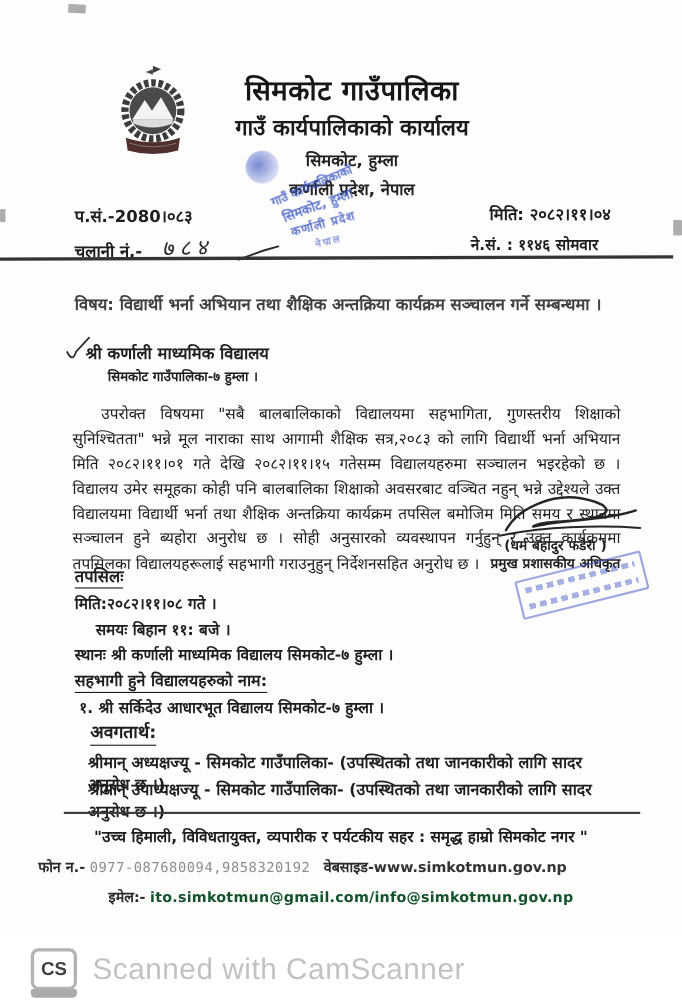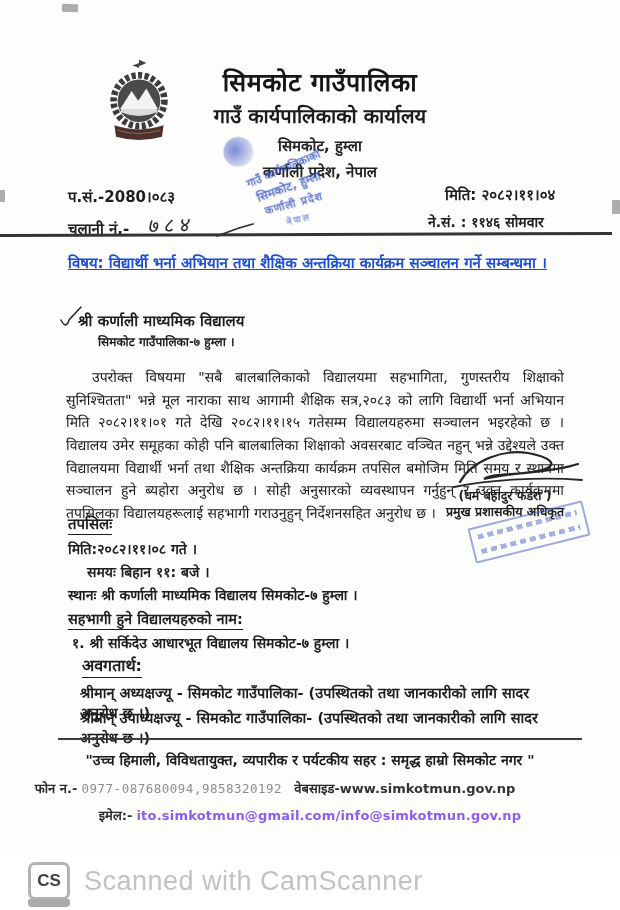--- a/index.html
+++ b/index.html
@@ -26,21 +26,21 @@
                color:#3f58c4;opacity:.82;filter:blur(.3px);text-align:center;pointer-events:none;}
   .stamp-blob{position:absolute;left:22px;top:-2px;width:30px;height:30px;border-radius:50%;
               background:radial-gradient(circle at 40% 40%, rgba(63,88,196,.85), rgba(63,88,196,.25) 70%);}
   .rs-line{position:absolute;left:0;width:100%;font-weight:700;}
   .rs-l1{top:34px;font-size:11px;transform:rotate(-6deg);}
   .rs-l2{top:52px;font-size:12px;transform:rotate(-3deg);}
   .rs-l3{top:70px;font-size:11px;transform:rotate(2deg);letter-spacing:1px;}
   .rs-l4{top:88px;font-size:9px;transform:rotate(4deg);letter-spacing:2px;opacity:.8;}
 
   
-  .subject{left:68px;top:252px;width:500px;font-size:15px;font-weight:700;color:#1d4ed8;text-decoration:underline;}
+  .subject{left:68px;top:266px;width:500px;font-size:15px;font-weight:700;color:#404040;}
   .addr1{left:78px;top:310px;font-size:15px;font-weight:600;}
   .addr2{left:98px;top:333px;font-size:12px;font-weight:600;}
   .check-svg{left:58px;top:304px;}
 
   
   .body-par{left:66px;top:366px;width:498px;font-size:14px;line-height:1.62;
             text-align:justify;text-indent:26px;color:#1b1b1b;font-weight:500;}
 
   
   .sig-svg{left:452px;top:444px;}
@@ -68,21 +68,21 @@
   .avag-0{top:682px;} .avag-1{top:707px;}
 
   
   .footer-rule{left:58px;top:738px;width:524px;height:2px;background:#3d3d3d;}
   .slogan{left:0;top:750px;width:620px;text-align:center;font-size:14px;font-weight:700;color:#1c1c1c;}
   .contact{left:0;top:779px;width:550px;text-align:center;font-size:13px;}
   .email-line{left:0;top:806px;width:620px;text-align:center;font-size:13px;}
   .dev-bold{font-weight:700;color:#2b2b2b;}
   .num-gray{color:#8d8d8d;font-family:"DejaVu Sans Mono","Liberation Mono",monospace;font-size:12.5px;letter-spacing:.5px;}
   .url-dark{font-weight:700;color:#333;}
-  .email-val{font-weight:600;color:#8b5cf6;letter-spacing:.2px;}
+  .email-val{font-weight:600;color:#14532d;letter-spacing:.2px;}
 
   
   .cs-bar{left:0;top:852px;width:620px;height:58px;background:#ffffff;display:flex;align-items:center;padding-left:28px;box-sizing:border-box;gap:14px;}
   .cs-badge{width:36px;height:32px;border:3px solid #b3b3b3;border-radius:7px;display:flex;align-items:center;justify-content:center;
             font-family:"Liberation Sans",sans-serif;font-weight:700;font-size:17px;color:#404040;position:relative;background:#fff;}
   .cs-badge::after{content:"";position:absolute;left:-3px;right:-3px;bottom:-10px;height:8px;background:#ababab;border-radius:2px 2px 4px 4px;}
   .cs-text{font-family:"Liberation Sans",sans-serif;font-size:27px;color:#c2c2c2;letter-spacing:.5px;}
 
   
   .artifact{background:#6b6b6b;opacity:.55;border-radius:1px;}

